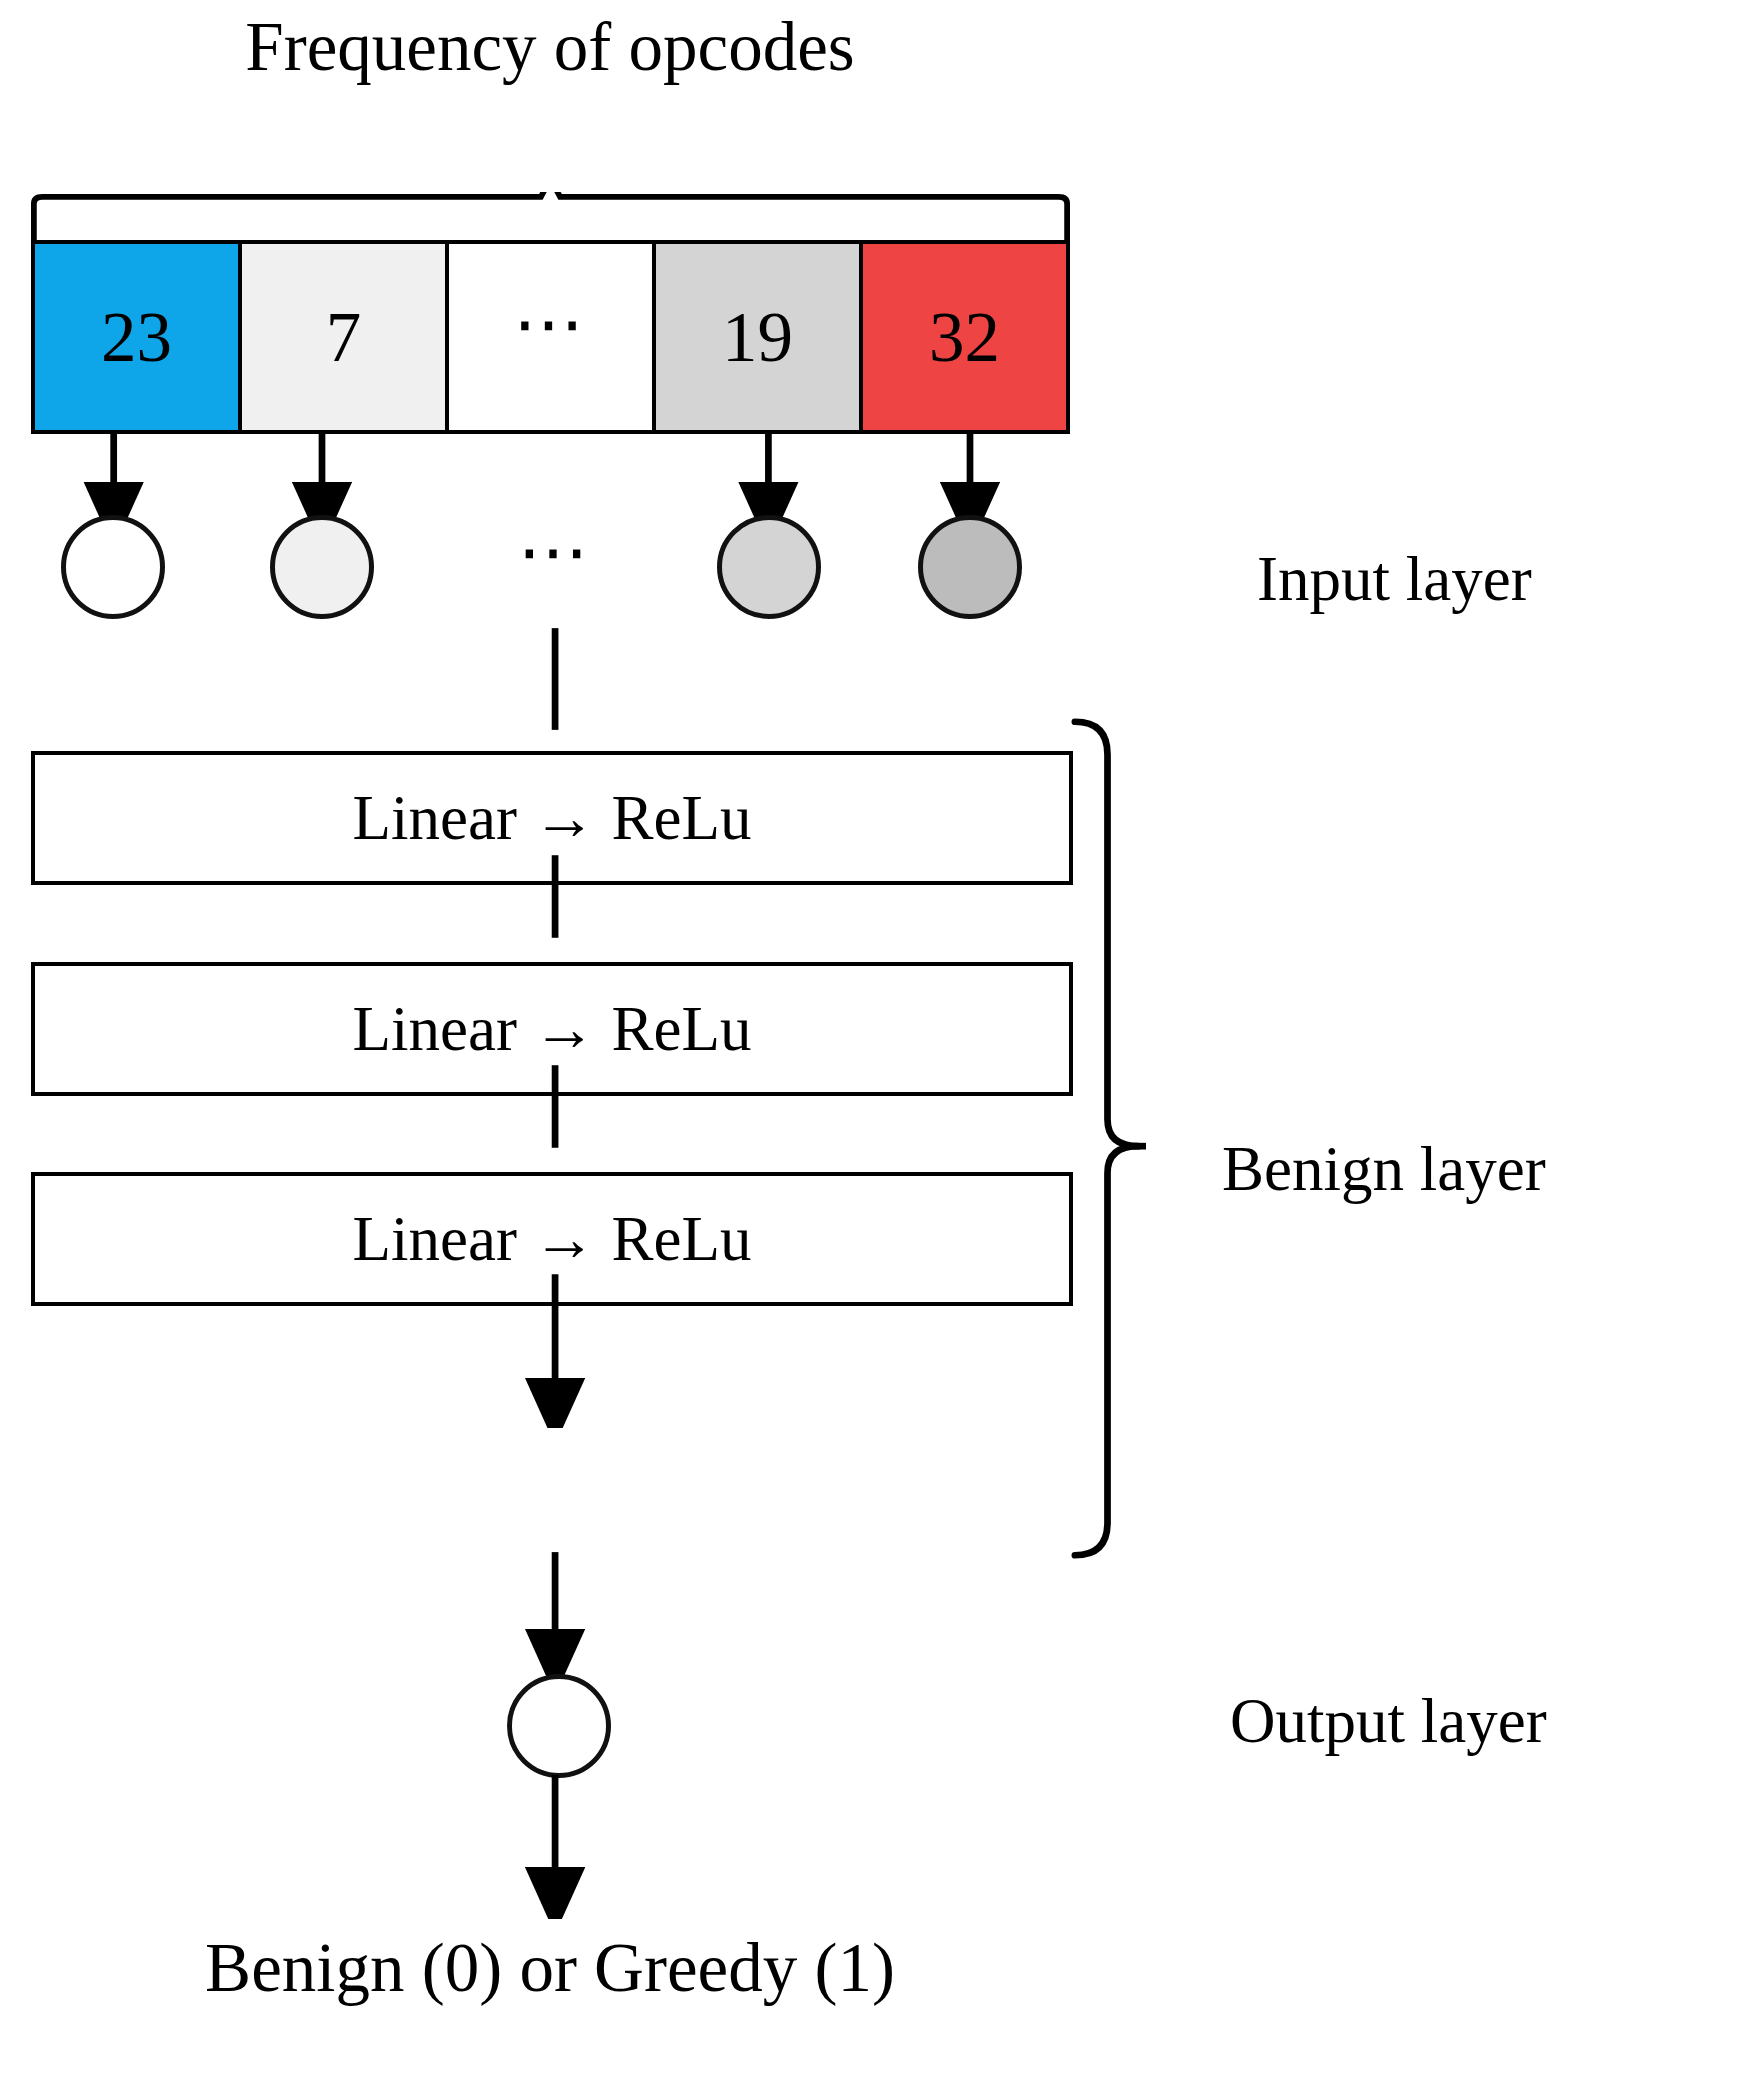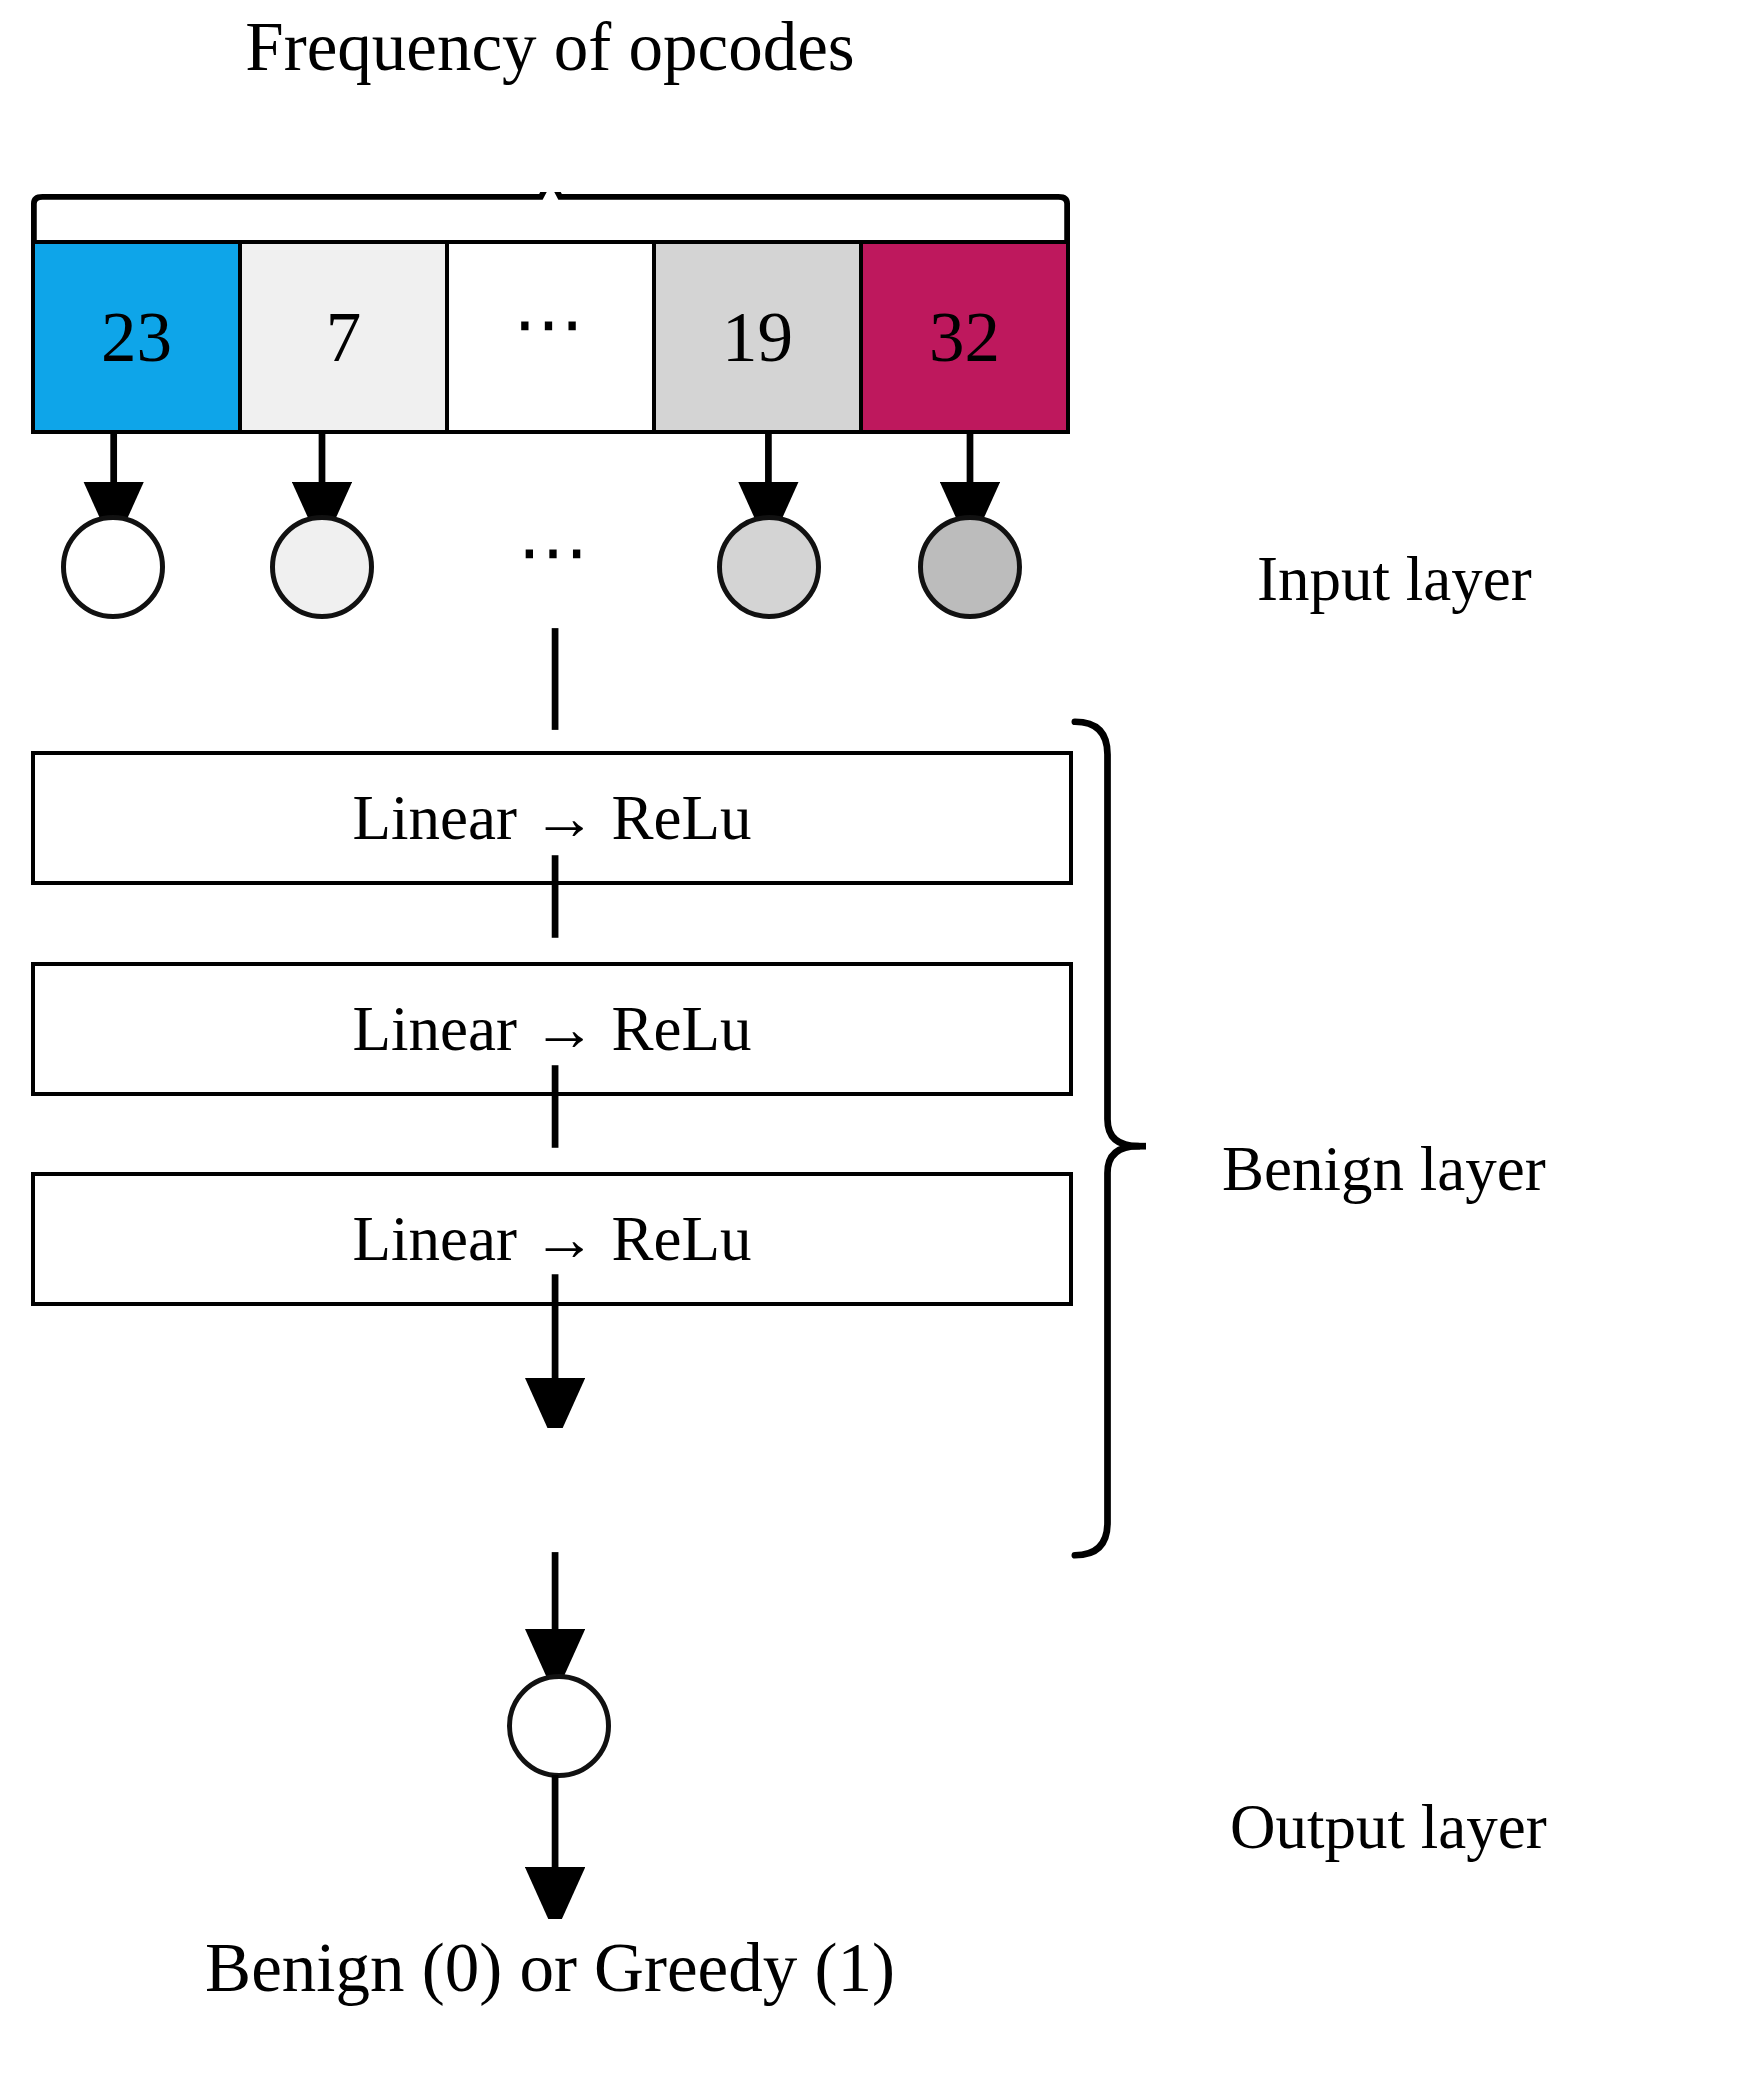--- a/index.html
+++ b/index.html
@@ -44,21 +44,21 @@
   }
   #neuron-dots{
     position:absolute; font-size:71px; line-height:1; letter-spacing:3.8px;
     top:1.9px; text-align:center; width:154px;
   }
 
   
   .layer-caption{font-size:63px; line-height:1; white-space:nowrap;}
   #cap-input{left:1257px;  top:548px;}
   #cap-hidden{left:1222px; top:1138px;}
-  #cap-output{left:1230px; top:1796px;text-align:center;}
+  #cap-output{left:1230px; top:1690px;text-align:center;}
 
   
   #conn-input-hidden{left:509px; top:628px; width:96px; height:102px;}
 
   
   .hbox{
     left:31px; width:1042px; height:134px;
     box-sizing:border-box; border:4.8px solid #000; background:#fff;
     display:flex; align-items:center; justify-content:center;
     font-size:63px; line-height:1;margin-top:28px;
@@ -109,21 +109,21 @@
     </div>
     <div class="cell" style="background:#f0f0f0">
       <span>7</span>
     </div>
     <div class="cell dots" style="background:#ffffff">
       <span>⋯</span>
     </div>
     <div class="cell" style="background:#d4d4d4">
       <span>19</span>
     </div>
-    <div class="cell" style="background:#be185d">
+    <div class="cell" style="background:#ef4444">
       <span>32</span>
     </div>
   </div>
 
   <div class="abs" id="table-arrows">
     <svg width="1100" height="96" viewBox="0 0 1145 100" xmlns="http://www.w3.org/2000/svg">
       <defs>
         <marker id="ah" markerWidth="10" markerHeight="9" refX="4.6" refY="4.5" orient="auto" markerUnits="strokeWidth">
           <path d="M 0 0 L 10 4.5 L 0 9 z" fill="#000"></path>
         </marker>

